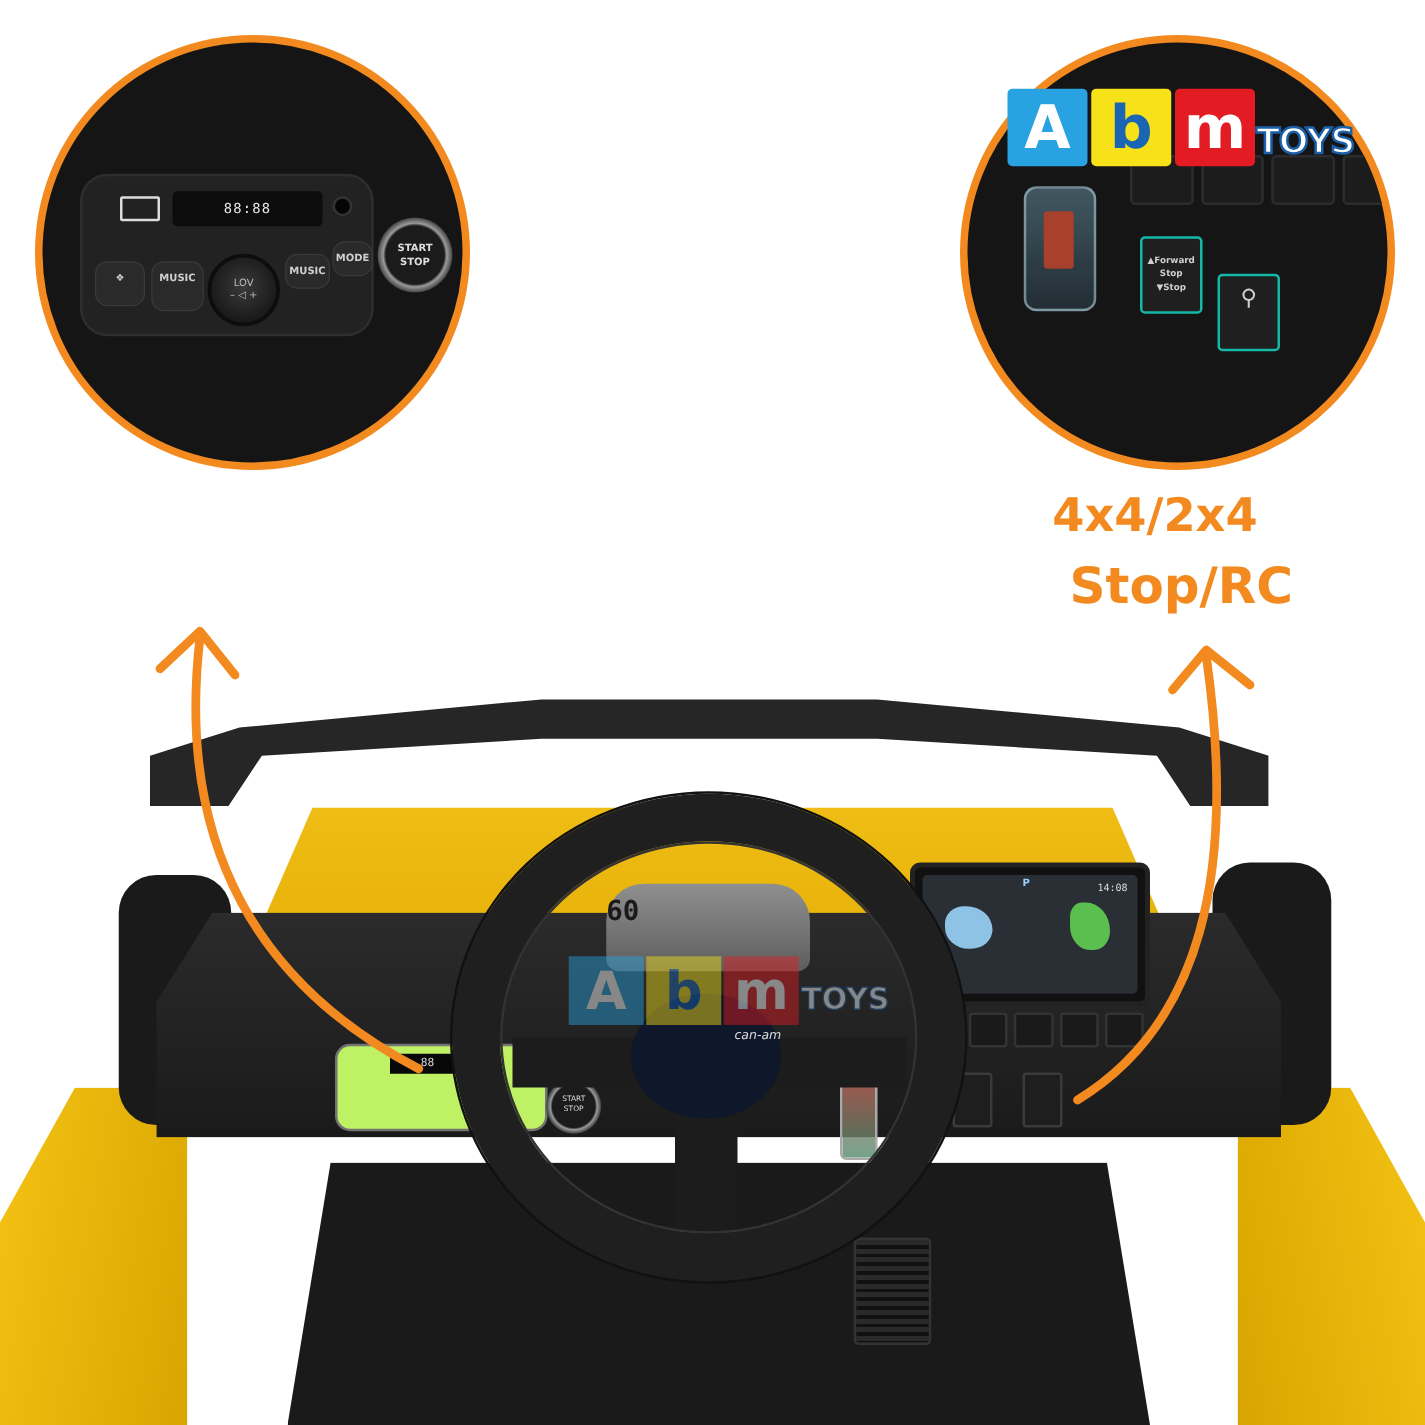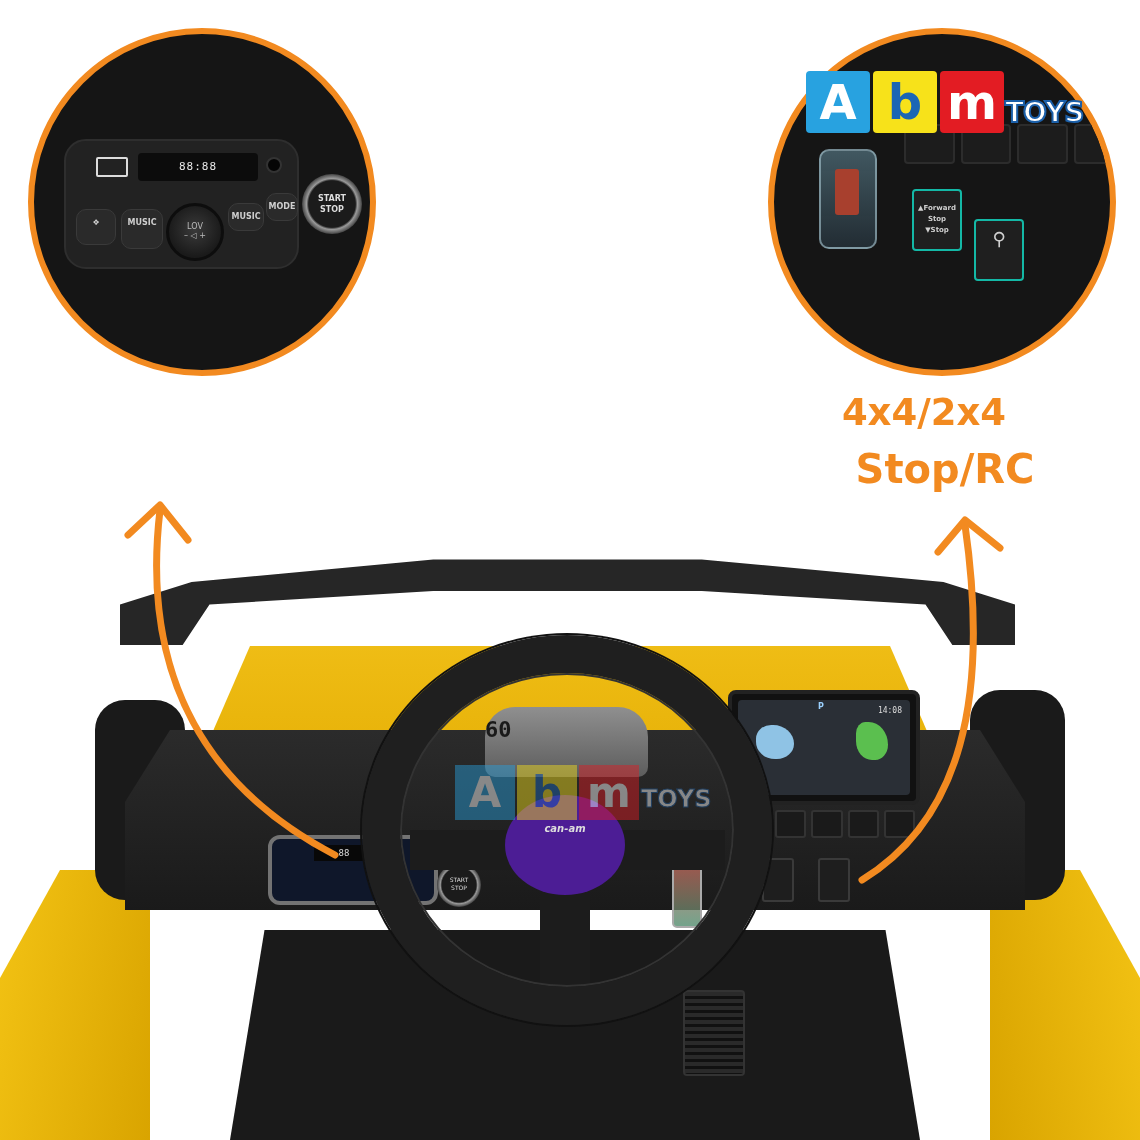--- a/index.html
+++ b/index.html
@@ -61,30 +61,30 @@
     .cluster { position: absolute; left: 485px; top: 145px; width: 163px; height: 70px; background: linear-gradient(180deg, #8f8f8f, #5d5d5d); border-radius: 30px 30px 10px 10px; color: #1a1a1a; font-family: "DejaVu Sans Mono", monospace; font-size: 22px; font-weight: bold; text-align: left; padding-top: 10px; margin-top: 22px; }
     .nav-screen { position: absolute; left: 728px; top: 150px; width: 192px; height: 115px; background: #111; border: 4px solid #222; border-radius: 8px; }
     .nav-map { position: absolute; inset: 6px; background: #2a2f36; border-radius: 4px; }
     .nav-lake { position: absolute; left: 18px; top: 25px; width: 38px; height: 34px; background: #8fc3e5; border-radius: 40% 55% 45% 50%; }
     .nav-park { position: absolute; right: 22px; top: 22px; width: 32px; height: 38px; background: #5bbf4f; border-radius: 30% 60% 40% 50%; }
     .nav-time { position: absolute; right: 8px; top: 6px; color: #ddd; font-size: 8px; font-family: "DejaVu Sans Mono", monospace; }
     .nav-p { position: absolute; left: 80px; top: 2px; color: #9bd1ff; font-size: 8px; font-weight: bold; }
     .dash-row-btns { position: absolute; left: 775px; top: 270px; width: 140px; height: 28px; display: flex; gap: 5px; }
     .dash-row-btns div { flex: 1; background: #1a1a1a; border: 2px solid #333; border-radius: 3px; }
 
-    .mini-mp3 { position: absolute; left: 268px; top: 295px; width: 170px; height: 70px; background: #0f172a; border: 4px solid #737373; border-radius: 12px; }
+    .mini-mp3 { position: absolute; left: 268px; top: 295px; width: 170px; height: 70px; background: #bef264; border: 2px solid #737373; border-radius: 12px; }
     .mini-mp3 .scr { position: absolute; left: 42px; top: 6px; width: 60px; height: 16px; background: #080808; color: #ddd; font-size: 9px; font-family: "DejaVu Sans Mono", monospace; text-align: center; line-height: 16px; }
     .mini-start { position: absolute; left: 437px; top: 323px; width: 44px; height: 44px; border-radius: 50%; background: radial-gradient(circle, #1b1b1b 55%, #999 60%, #333 72%); color: #ddd; font-size: 6px; text-align: center; padding-top: 13px; line-height: 8px; }
     .mini-fuse { position: absolute; left: 672px; top: 318px; width: 30px; height: 70px; background: linear-gradient(180deg, rgba(200,100,90,0.8), rgba(80,140,110,0.8)); border: 2px solid #aaa; border-radius: 5px; }
     .mini-switch { position: absolute; top: 318px; width: 32px; height: 44px; background: #1e1e1e; border: 2px solid #3a3a3a; border-radius: 3px; }
     .mini-switch.s1 { left: 762px; }
     .mini-switch.s2 { left: 818px; }
 
     .wheel-rim { position: absolute; left: 362px; top: 95px; width: 410px; height: 390px; border-radius: 50%; border: 38px solid #1f1f1f; box-shadow: inset 0 0 0 2px #333, 0 0 0 2px #111; }
-    .wheel-hub { position: absolute; left: 505px; top: 255px; width: 120px; height: 100px; background: #4c1d95; border-radius: 50%; color: #ddd; font-size: 10px; font-style: italic; font-weight: bold; text-align: center; padding-top: 28px; }
+    .wheel-hub { position: absolute; left: 505px; top: 255px; width: 120px; height: 100px; background: #0f172a; border-radius: 50%; color: #ddd; font-size: 10px; font-style: italic; font-weight: normal; text-align: right; padding-top: 28px; }
     .spoke { position: absolute; background: #1c1c1c; }
     .spoke-l { left: 410px; top: 290px; width: 110px; height: 40px; }
     .spoke-r { left: 615px; top: 290px; width: 110px; height: 40px; }
     .spoke-b { left: 540px; top: 340px; width: 50px; height: 120px; }
 
     .floor { position: absolute; left: 230px; top: 390px; width: 690px; height: 210px; background: #1a1a1a; clip-path: polygon(5% 0, 95% 0, 100% 100%, 0 100%); }
     .pedal { position: absolute; left: 683px; top: 450px; width: 62px; height: 86px; background: repeating-linear-gradient(180deg, #2a2a2a 0 4px, #111 4px 7px); border: 2px solid #333; border-radius: 4px; }
 
     .watermark { position: absolute; left: 455px; top: 225px; display: flex; opacity: 0.45; gap: 2px; }
     .watermark .t { width: 60px; height: 55px; font-weight: bold; font-size: 42px; display: flex; align-items: center; justify-content: center; color: #fff; }

